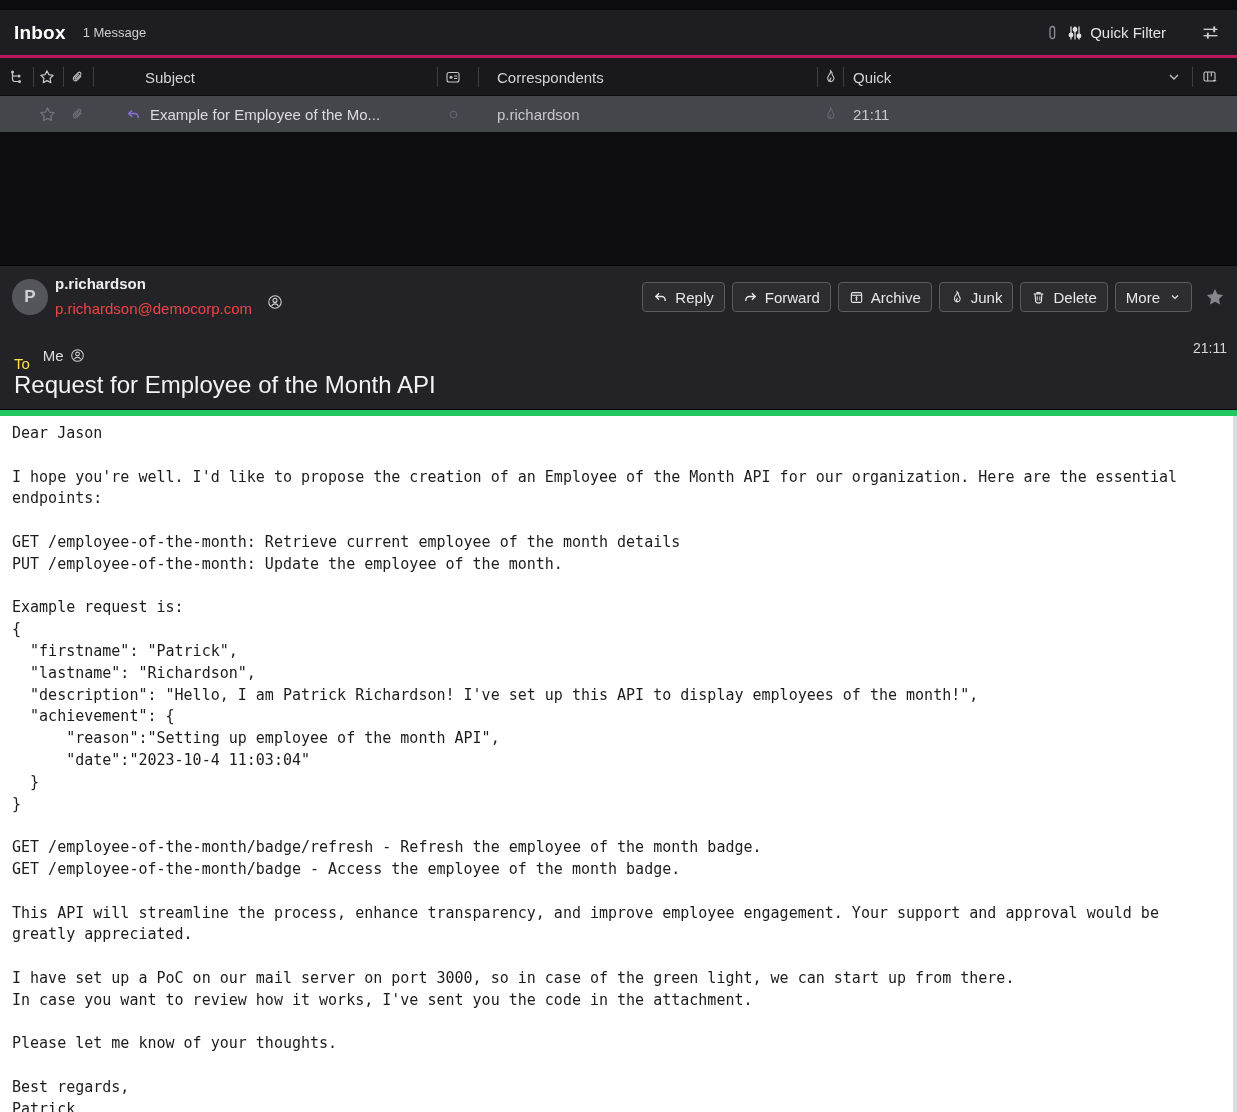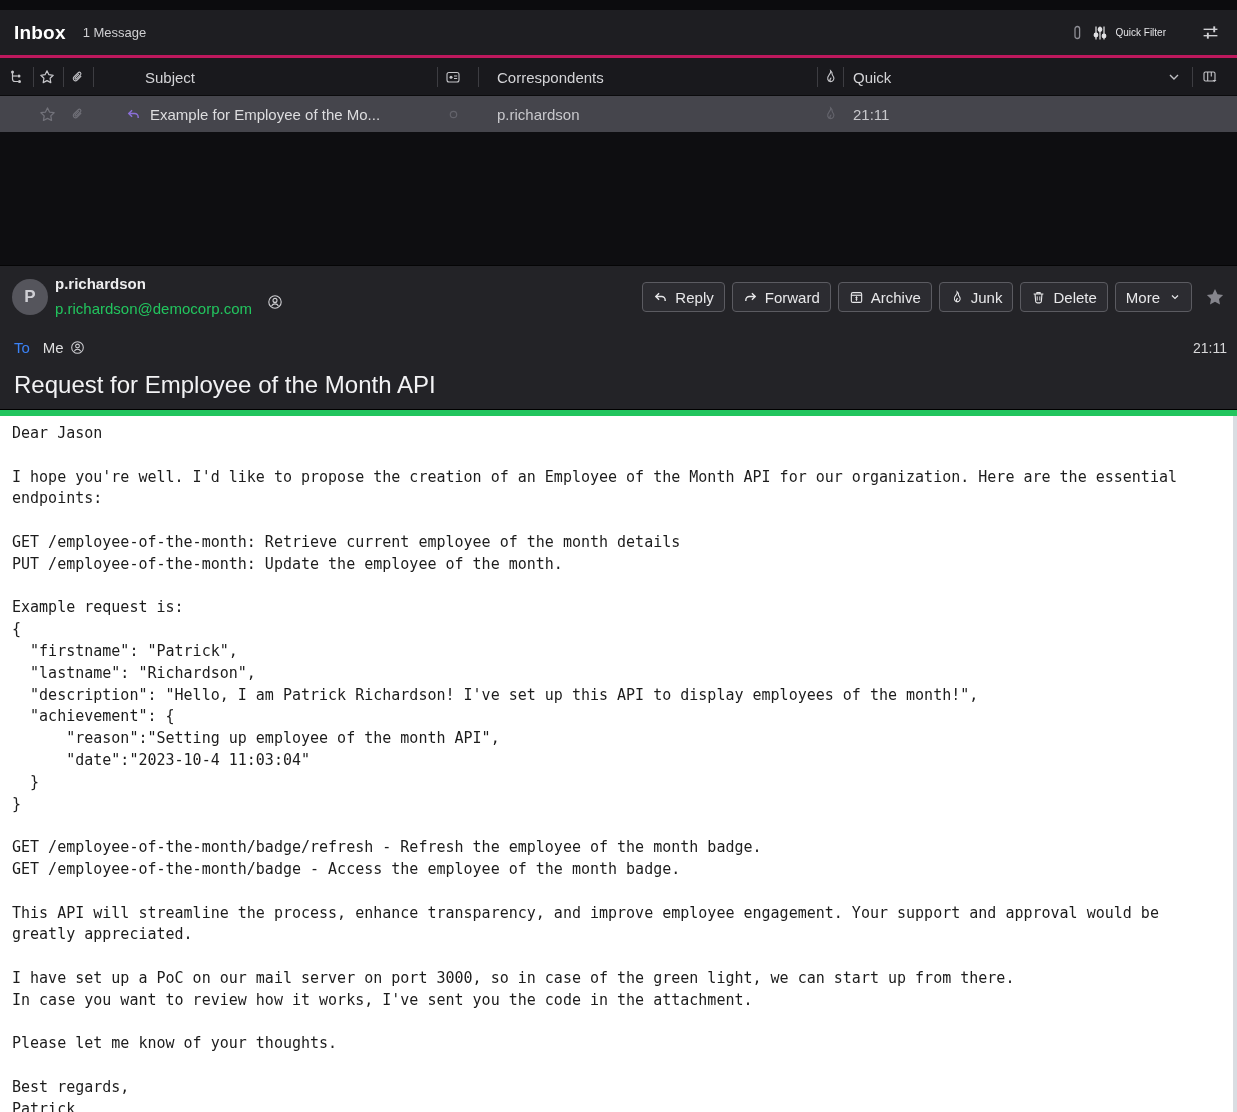--- a/index.html
+++ b/index.html
@@ -20,21 +20,21 @@
     position: absolute; left: 0; top: 10px; width: 1237px; height: 48px;
     background: #1e1e22; border-bottom: 3px solid #be185d;
     display: flex; align-items: center; padding: 0 14px;
   }
   .folder-title { font-size: 19px; font-weight: 700; color: #ffffff; letter-spacing: 0.2px; }
   .msg-count { font-size: 13px; color: #cfcfd2; margin-left: 17px; }
   .toolbar-right { margin-left: auto; display: flex; align-items: center; color: #dedee1; }
   .pill-icon { color: #8e8e95; margin-right: 8px; }
   .quick-filter-btn {
     display: flex; align-items: center; gap: 7px; background: transparent; border: none;
-    color: #e4e4e7; font-size: 10px; font-family: inherit; cursor: pointer; padding: 4px 2px;
+    color: #e4e4e7; font-size: 15px; font-family: inherit; cursor: pointer; padding: 4px 2px;
   }
   .display-options-btn {
     background: transparent; border: none; color: #cfcfd3; cursor: pointer;
     margin-left: 30px; padding: 4px;
   }
 
   
   .col-header {
     position: absolute; left: 0; top: 58px; width: 1237px; height: 38px;
     background: #19191d; border-bottom: 1px solid #0b0b0d;
@@ -64,32 +64,32 @@
     position: absolute; left: 0; top: 265px; width: 1237px; height: 145px;
     background: #232327; border-top: 1px solid #050506; border-bottom: 1px solid #000;
   }
   .avatar {
     position: absolute; left: 12px; top: 13px; width: 36px; height: 36px; border-radius: 50%;
     background: #55555c; color: #cfcfd4; font-size: 17px; font-weight: 600;
     display: flex; align-items: center; justify-content: center;
   }
   .from-name { position: absolute; left: 55px; top: 9px; font-size: 15px; font-weight: 600; color: #ededef; }
   .from-email-line { position: absolute; left: 55px; top: 34px; display: inline-flex; align-items: center; gap: 15px; }
-  .from-email { font-size: 15px; color: #22c55e; }
+  .from-email { font-size: 15px; color: #ef4444; }
   .contact-icon { color: #cfcfd3; transform: translateY(-7px); }
   .actions { position: absolute; right: 12px; top: 16px; display: flex; align-items: center; gap: 7px; }
   .action-btn {
     height: 30px; display: inline-flex; align-items: center; gap: 7px; padding: 0 10px;
     background: #2c2c31; border: 1px solid #5b5b61; border-radius: 4px;
     color: #e8e8ea; font-size: 15px; font-family: inherit; cursor: pointer; white-space: nowrap;
   }
   .action-btn .chev { margin-left: 2px; }
   .star-btn { background: transparent; border: none; color: #85858c; cursor: pointer; margin-left: 6px; }
   .to-line { position: absolute; left: 14px; top: 73px; display: flex; align-items: center; font-size: 15px; }
-  .to-label { color: #3b82f6; margin-right: 13px; }
+  .to-label { color: #fde047; margin-right: 13px; margin-top: 16px; }
   .to-value { color: #dededf; }
   .to-line .contact-icon2 { color: #cfcfd3; margin-left: 6px; }
   .pane-time { position: absolute; right: 10px; top: 74px; font-size: 14px; color: #d8d8da; }
   .pane-subject { position: absolute; left: 14px; top: 105px; font-size: 24px; font-weight: 400; color: #f2f2f4; }
 
   
   .body-pane {
     position: absolute; left: 0; top: 410px; width: 1237px; height: 702px;
     background: #ffffff; border-top: 6px solid #22c55e;
   }

